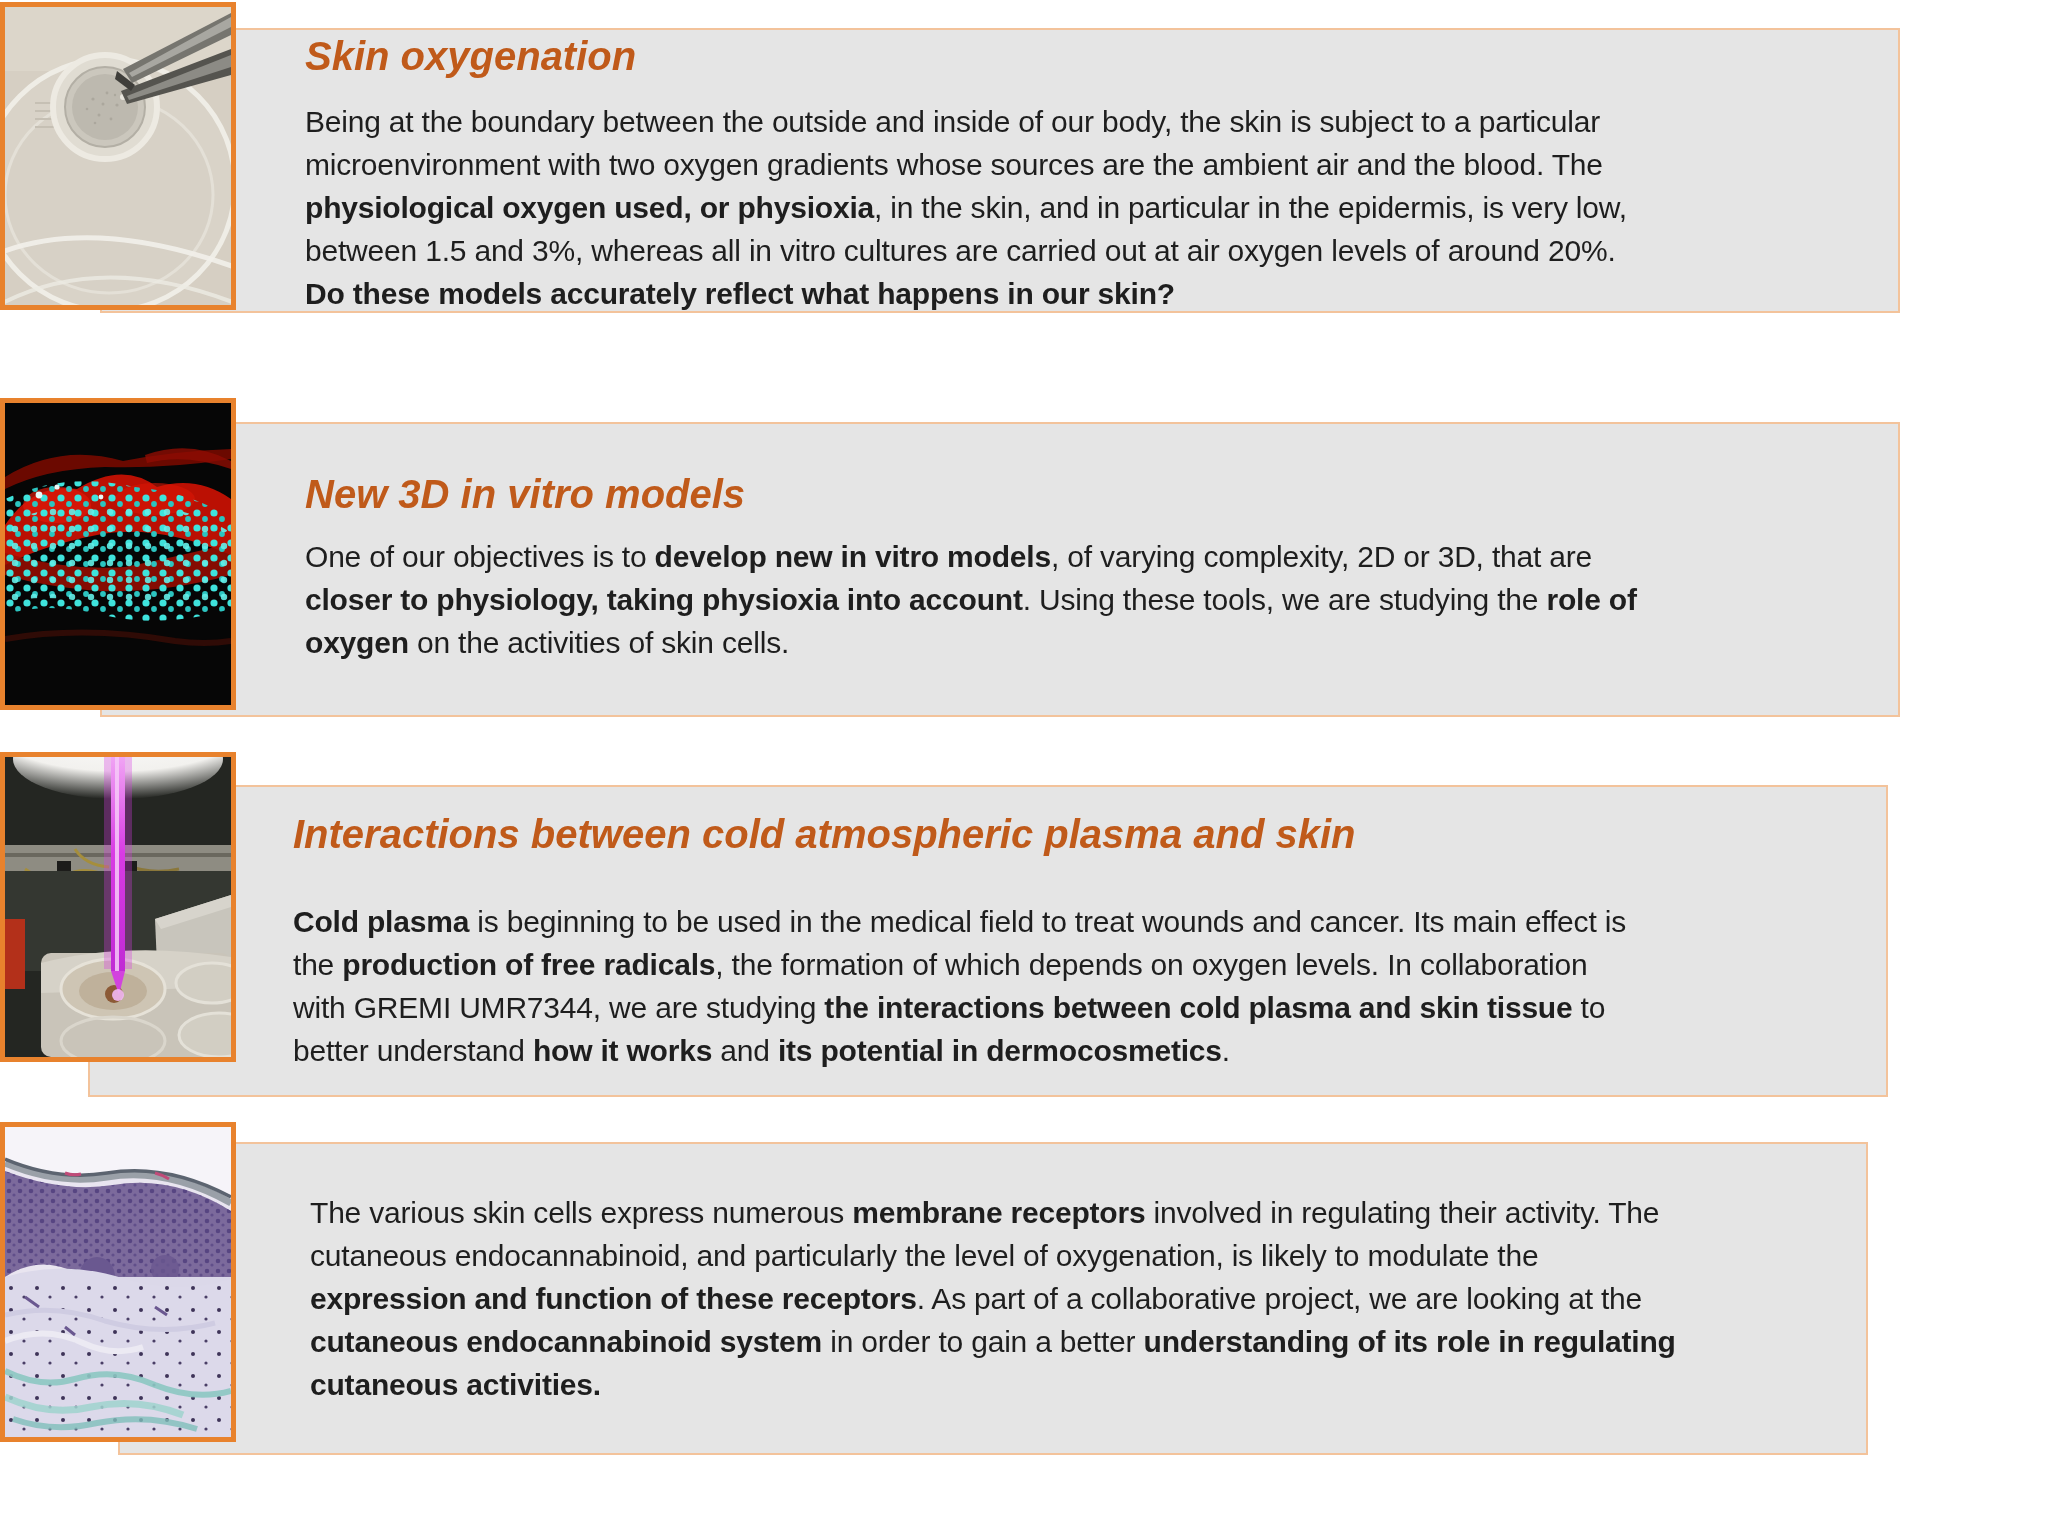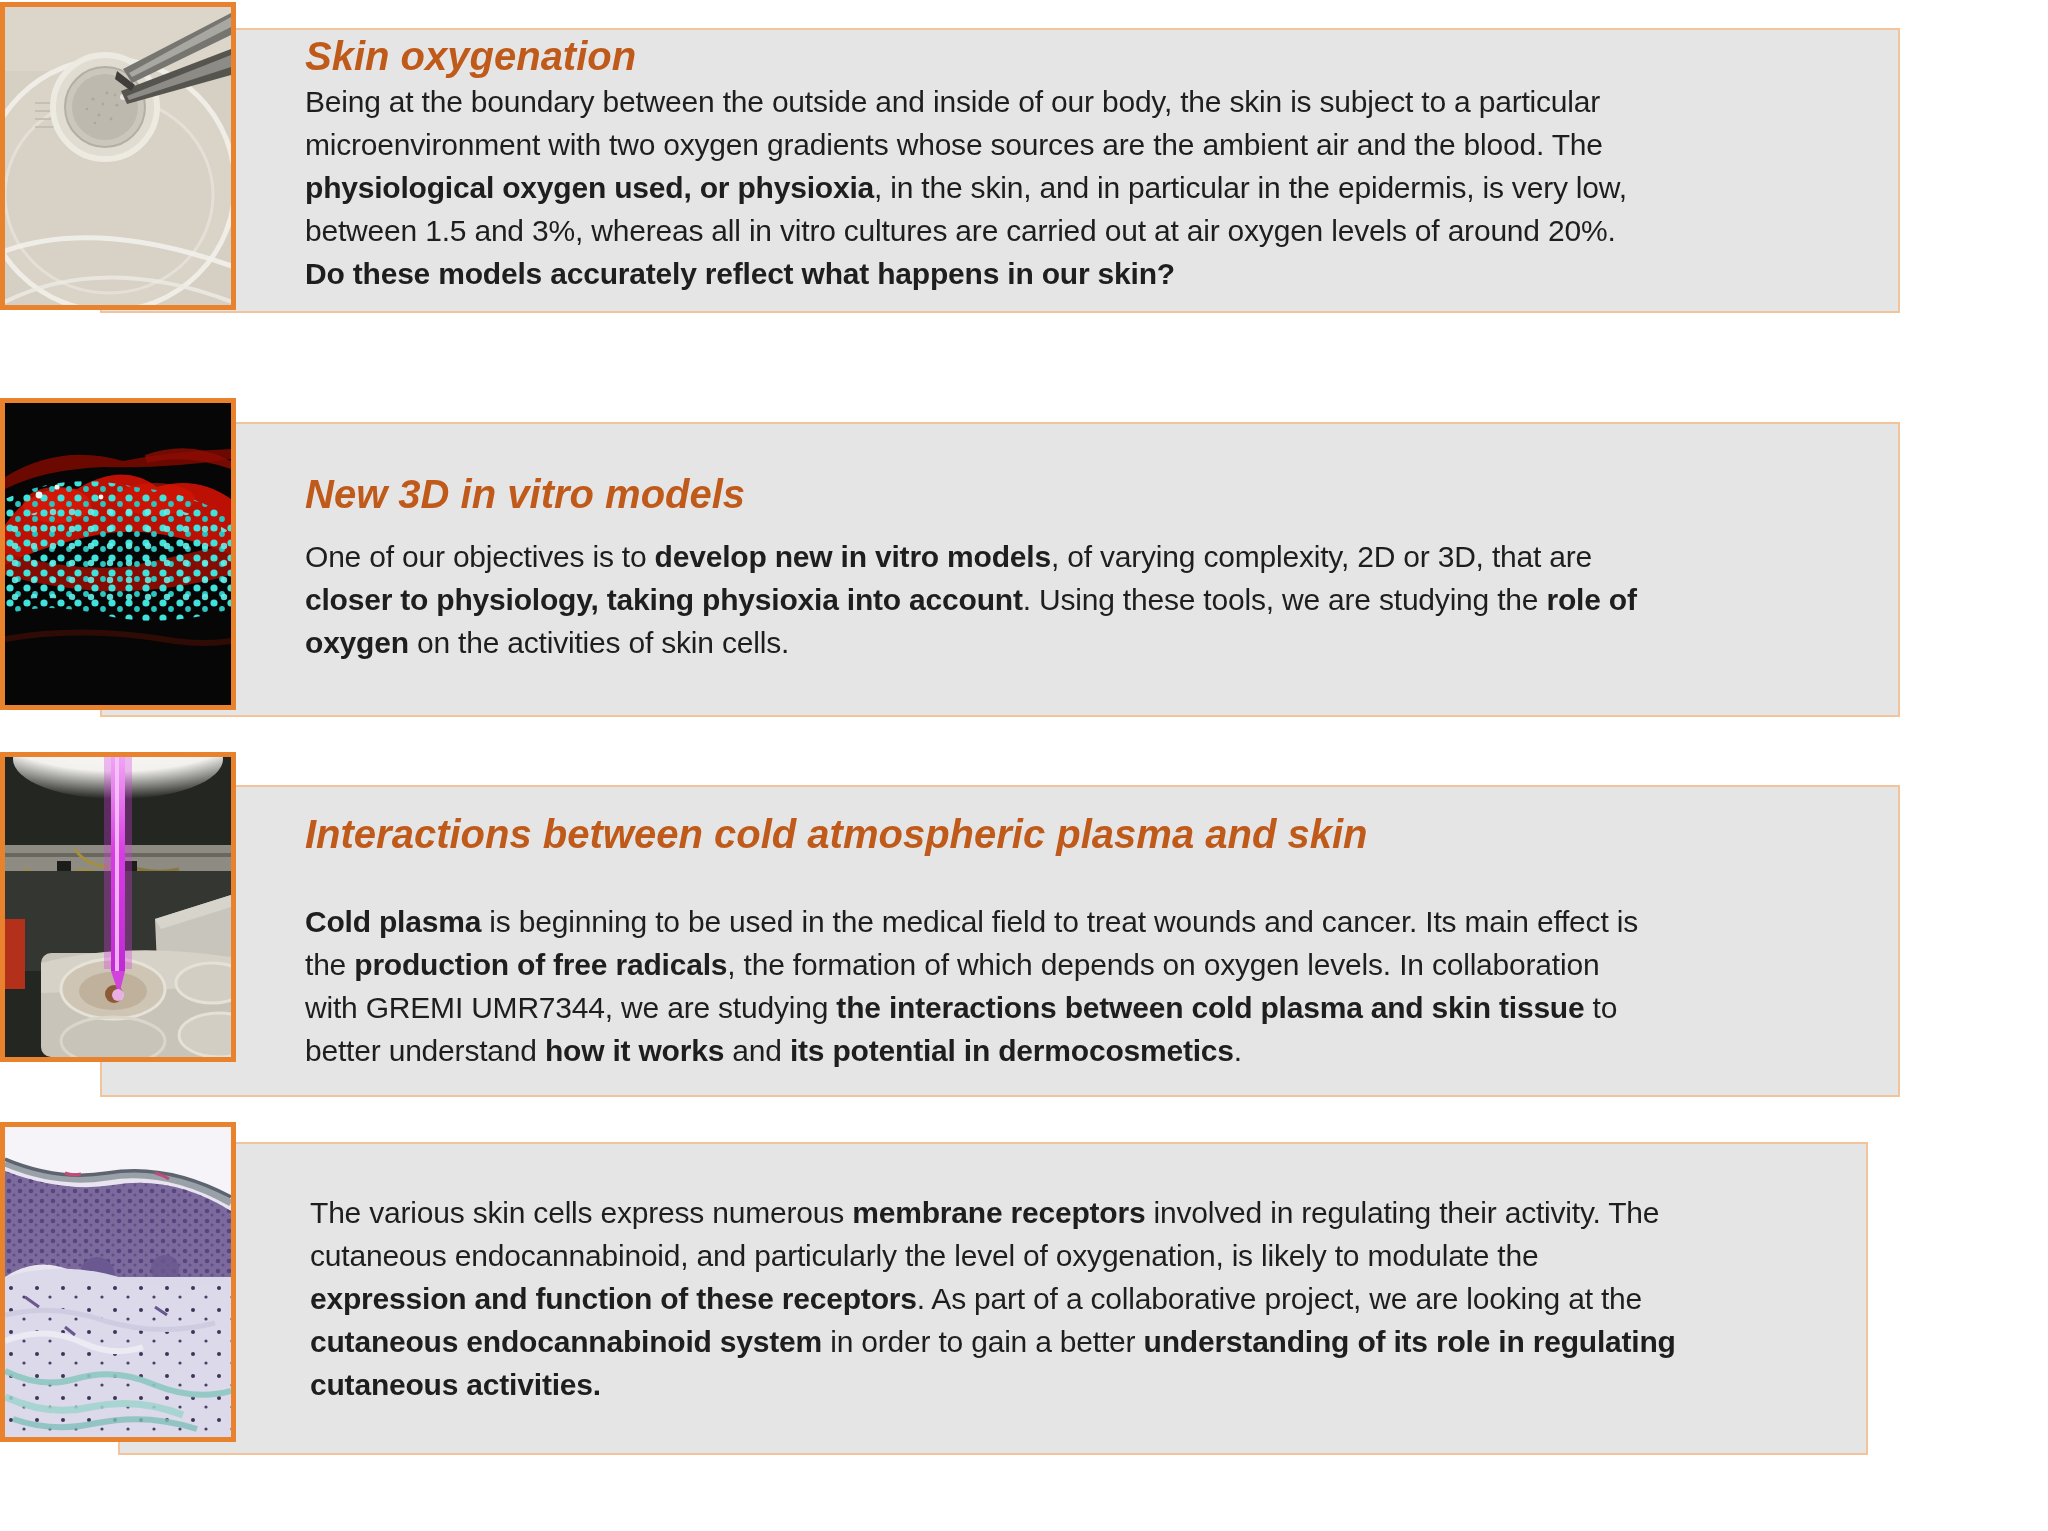--- a/index.html
+++ b/index.html
@@ -35,21 +35,21 @@
   .thumb svg{display:block;width:100%;height:100%;}
 </style>
 </head>
 <body>
 
 <div class="page">
 
   <section>
     <div class="textbox" style="left:100px;top:28px;width:1800px;height:285px;padding:2px 60px 0 203px;">
       <h2 class="section-title">Skin oxygenation</h2>
-      <p class="section-body" style=""><span>Being at the boundary between the outside and inside of our body, the skin is subject to a particular
+      <p class="section-body" style="margin-top:20px;"><span>Being at the boundary between the outside and inside of our body, the skin is subject to a particular
 microenvironment with two oxygen gradients whose sources are the ambient air and the blood. The
 </span><b>physiological oxygen used, or physioxia</b><span>, in the skin, and in particular in the epidermis, is very low,
 between 1.5 and 3%, whereas all in vitro cultures are carried out at air oxygen levels of around 20%.
 </span><b>Do these models accurately reflect what happens in our skin?</b></p>
     </div>
     <figure class="thumb" style="left:0;top:2px;width:236px;height:308px;">
       <svg viewBox="0 0 226 298" preserveAspectRatio="none">
         <rect width="226" height="298" fill="#d6cfc3"></rect>
         <rect width="226" height="64" fill="#dcd6ca"></rect>
         <ellipse cx="104" cy="178" rx="126" ry="126" fill="#d9d3c8" stroke="#efede6" stroke-width="5"></ellipse>
@@ -112,21 +112,21 @@
             <circle cx="34" cy="92" r="3.4"></circle>
             <circle cx="52" cy="84" r="2.6"></circle>
             <circle cx="96" cy="94" r="2.4"></circle>
           </g>
         <path d="M0 236 Q 80 222 170 238 Q 200 242 226 238" stroke="#3a0c06" stroke-width="6" fill="none" opacity="0.8"></path>
       </svg>
     </figure>
   </section>
 
   <section>
-    <div class="textbox" style="left:100px;top:785px;width:1800px;height:312px;padding:23px 60px 0 203px;">
+    <div class="textbox" style="left:88px;top:785px;width:1800px;height:312px;padding:23px 60px 0 203px;">
       <h2 class="section-title">Interactions between cold atmospheric plasma and skin</h2>
       <p class="section-body" style="margin-top:42px;"><b>Cold plasma</b><span> is beginning to be used in the medical field to treat wounds and cancer. Its main effect is
 the </span><b>production of free radicals</b><span>, the formation of which depends on oxygen levels. In collaboration
 with GREMI UMR7344, we are studying </span><b>the interactions between cold plasma and skin tissue</b><span> to
 better understand </span><b>how it works</b><span> and </span><b>its potential in dermocosmetics</b><span>.</span></p>
     </div>
     <figure class="thumb" style="left:0;top:752px;width:236px;height:310px;">
       <svg viewBox="0 0 226 300" preserveAspectRatio="none">
         <defs>
           <linearGradient id="beam" x1="0" y1="0" x2="0" y2="1">

